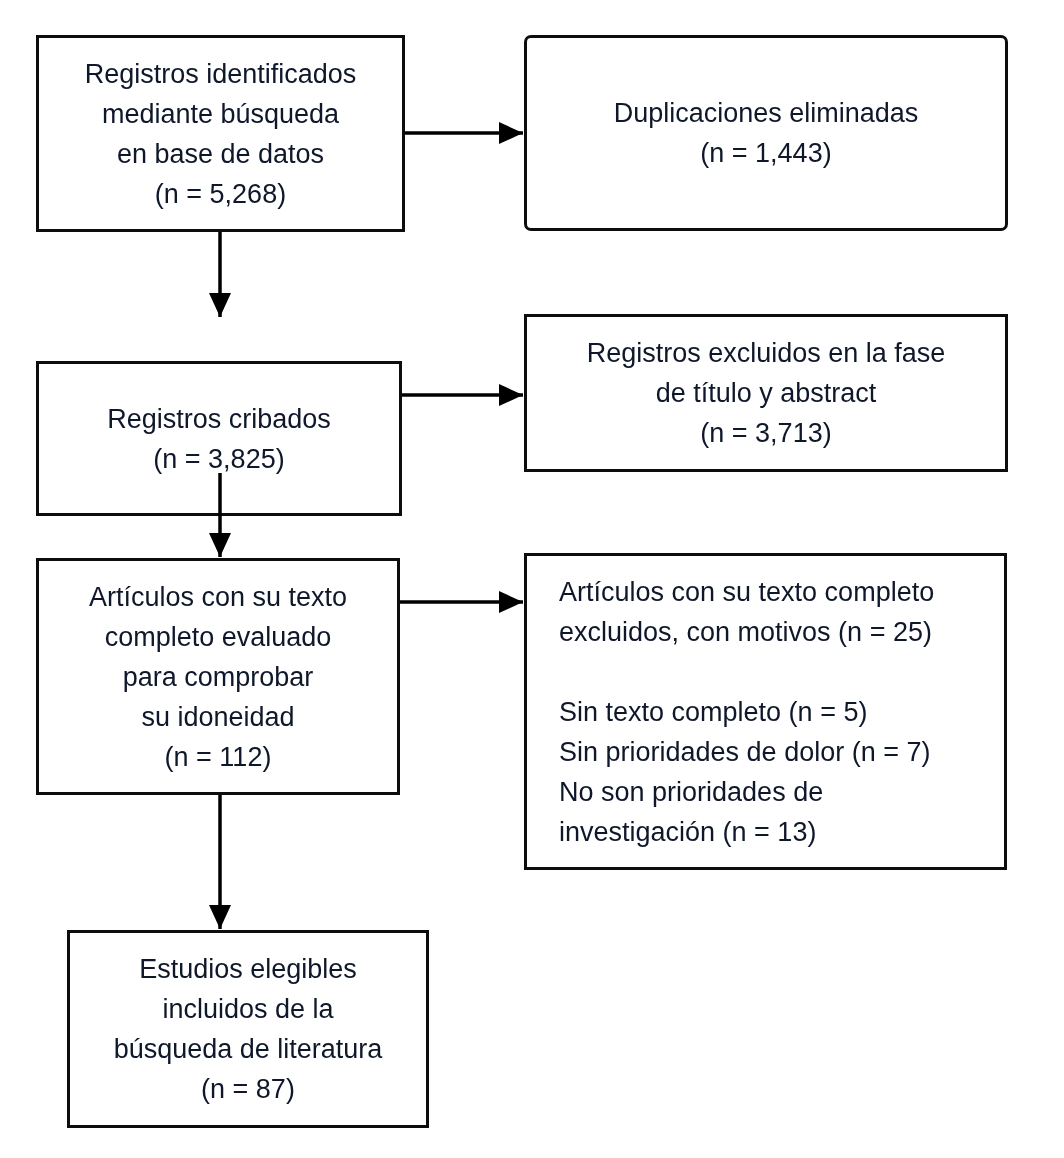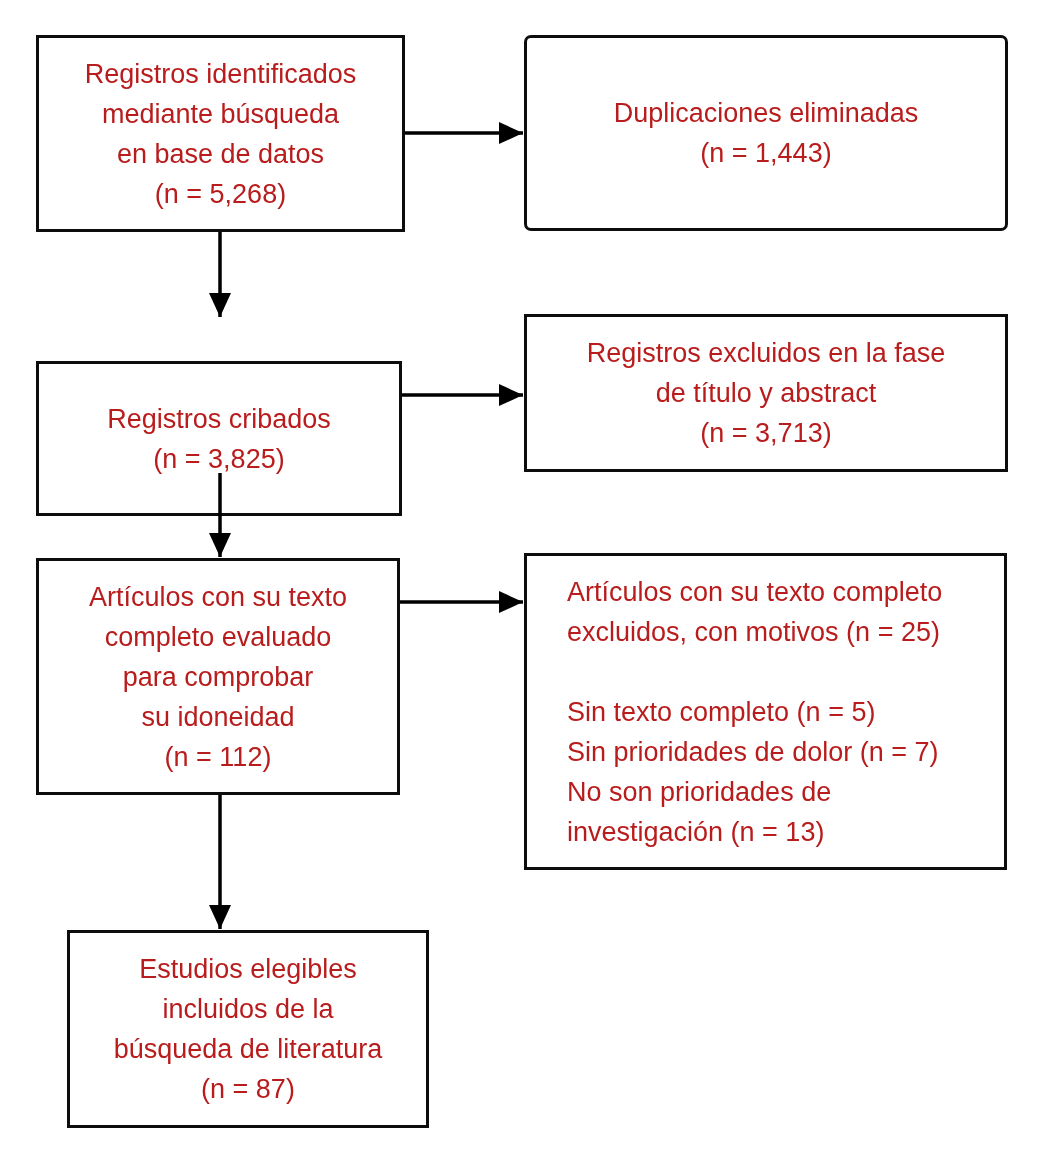--- a/index.html
+++ b/index.html
@@ -7,41 +7,41 @@
     margin: 0;
     padding: 0;
     background: #ffffff;
   }
   .canvas {
     position: relative;
     width: 1064px;
     height: 1158px;
     background: #ffffff;
     font-family: "Liberation Sans", sans-serif;
-    color: #b91c1c;
+    color: #0f172a;
     overflow: hidden;
   }
   .flow-box {
     position: absolute;
     box-sizing: border-box;
     border: 3px solid #0d0d0d;
     background: #ffffff;
     display: flex;
     align-items: center;
     justify-content: center;
     text-align: center;
     font-size: 27px;
     line-height: 40px;
     white-space: pre-line;
     padding: 6px 10px;
   }
   .flow-box.align-left {
     text-align: left;
     justify-content: flex-start;
-    padding-left: 40px;
+    padding-left: 32px;
     padding-right: 14px;
   }
   #box-identified        { left: 36px;  top: 35px;  width: 369px; height: 197px; }
   #box-duplicates        { left: 524px; top: 35px;  width: 484px; height: 196px; border-radius: 7px; }
   #box-screened          { left: 36px;  top: 318px; width: 366px; height: 155px; margin-top: 43px; }
   #box-excluded-title    { left: 524px; top: 314px; width: 484px; height: 158px; }
   #box-fulltext          { left: 36px;  top: 558px; width: 364px; height: 237px; }
   #box-fulltext-excluded { left: 524px; top: 553px; width: 483px; height: 317px; }
   #box-included          { left: 38px;  top: 930px; width: 362px; height: 198px; margin-left: 29px; }
   .arrow-layer {

